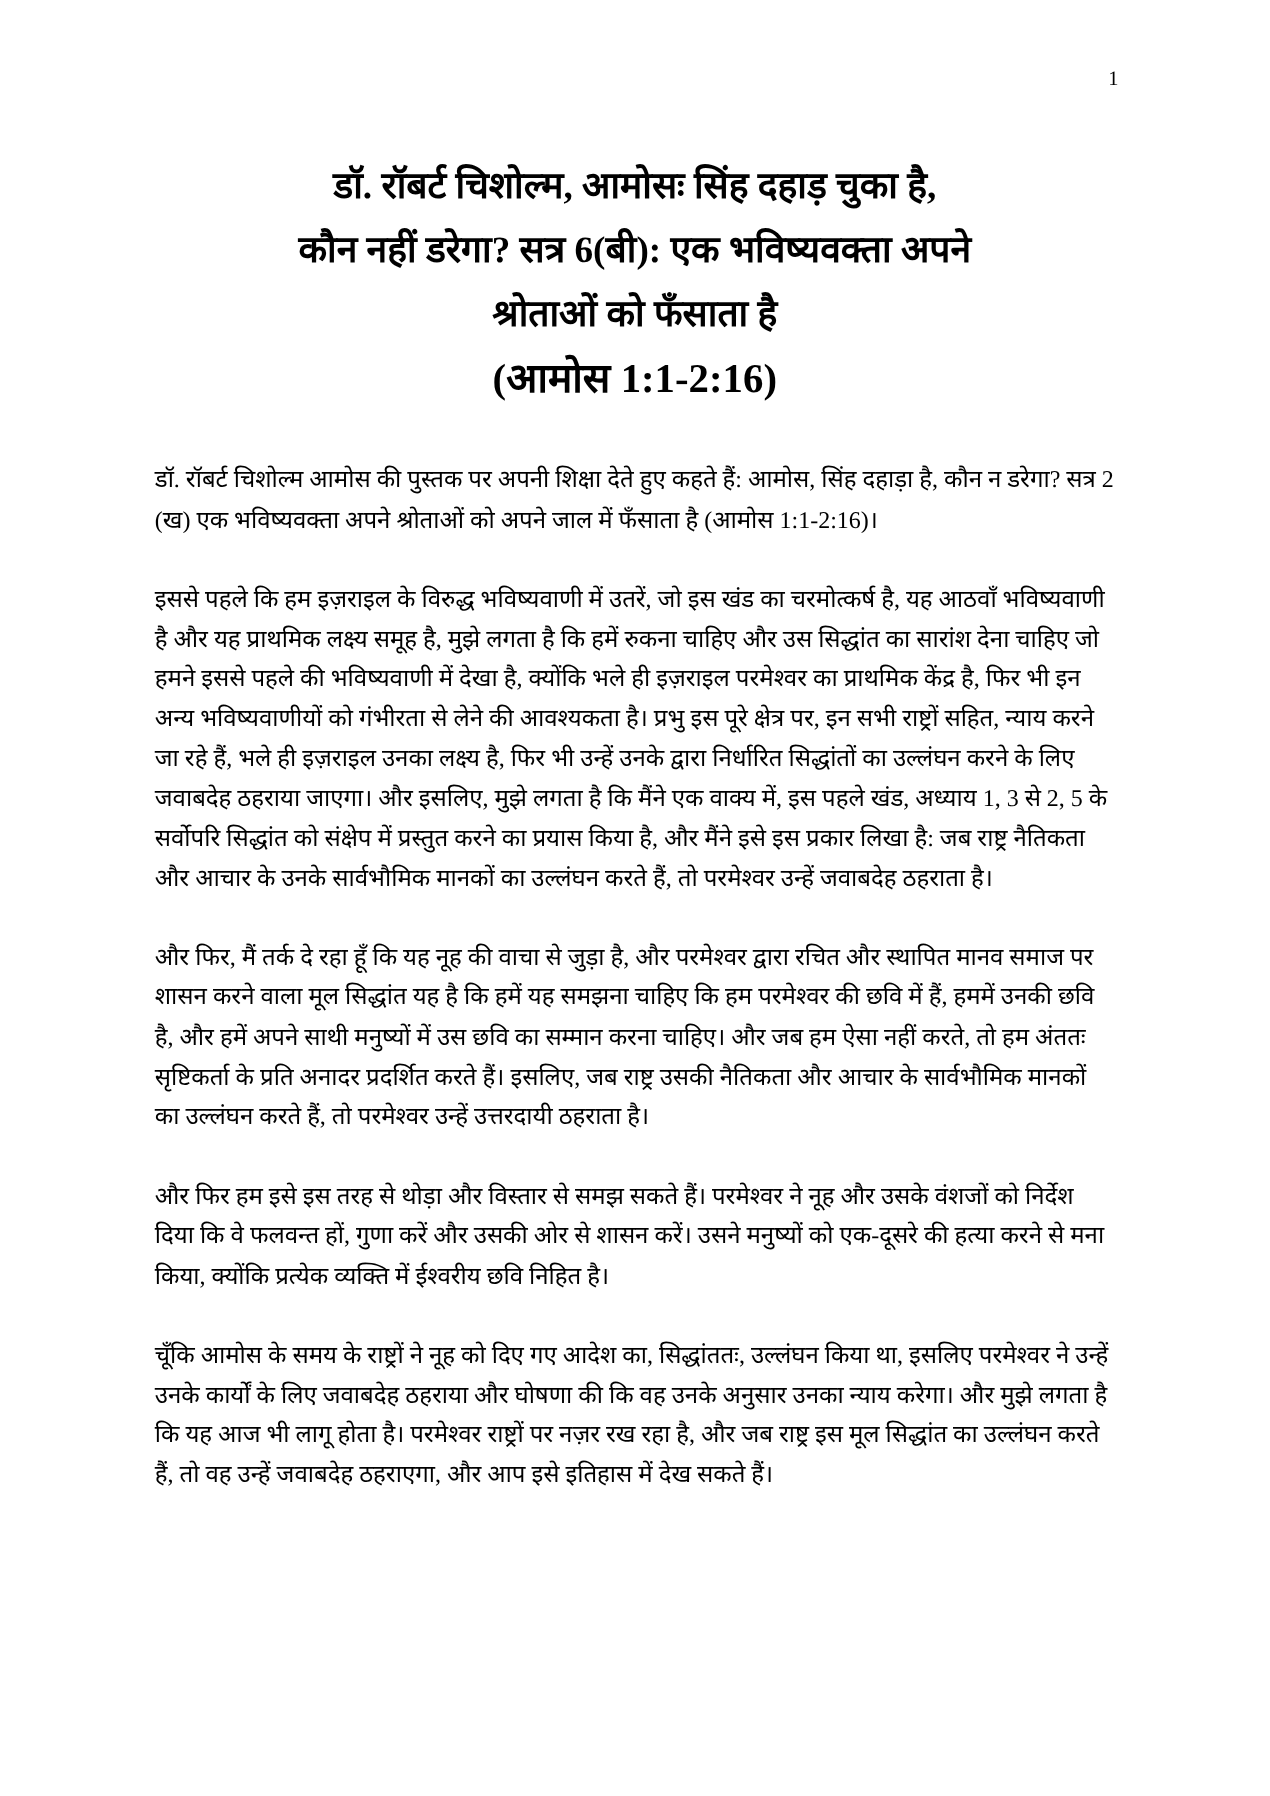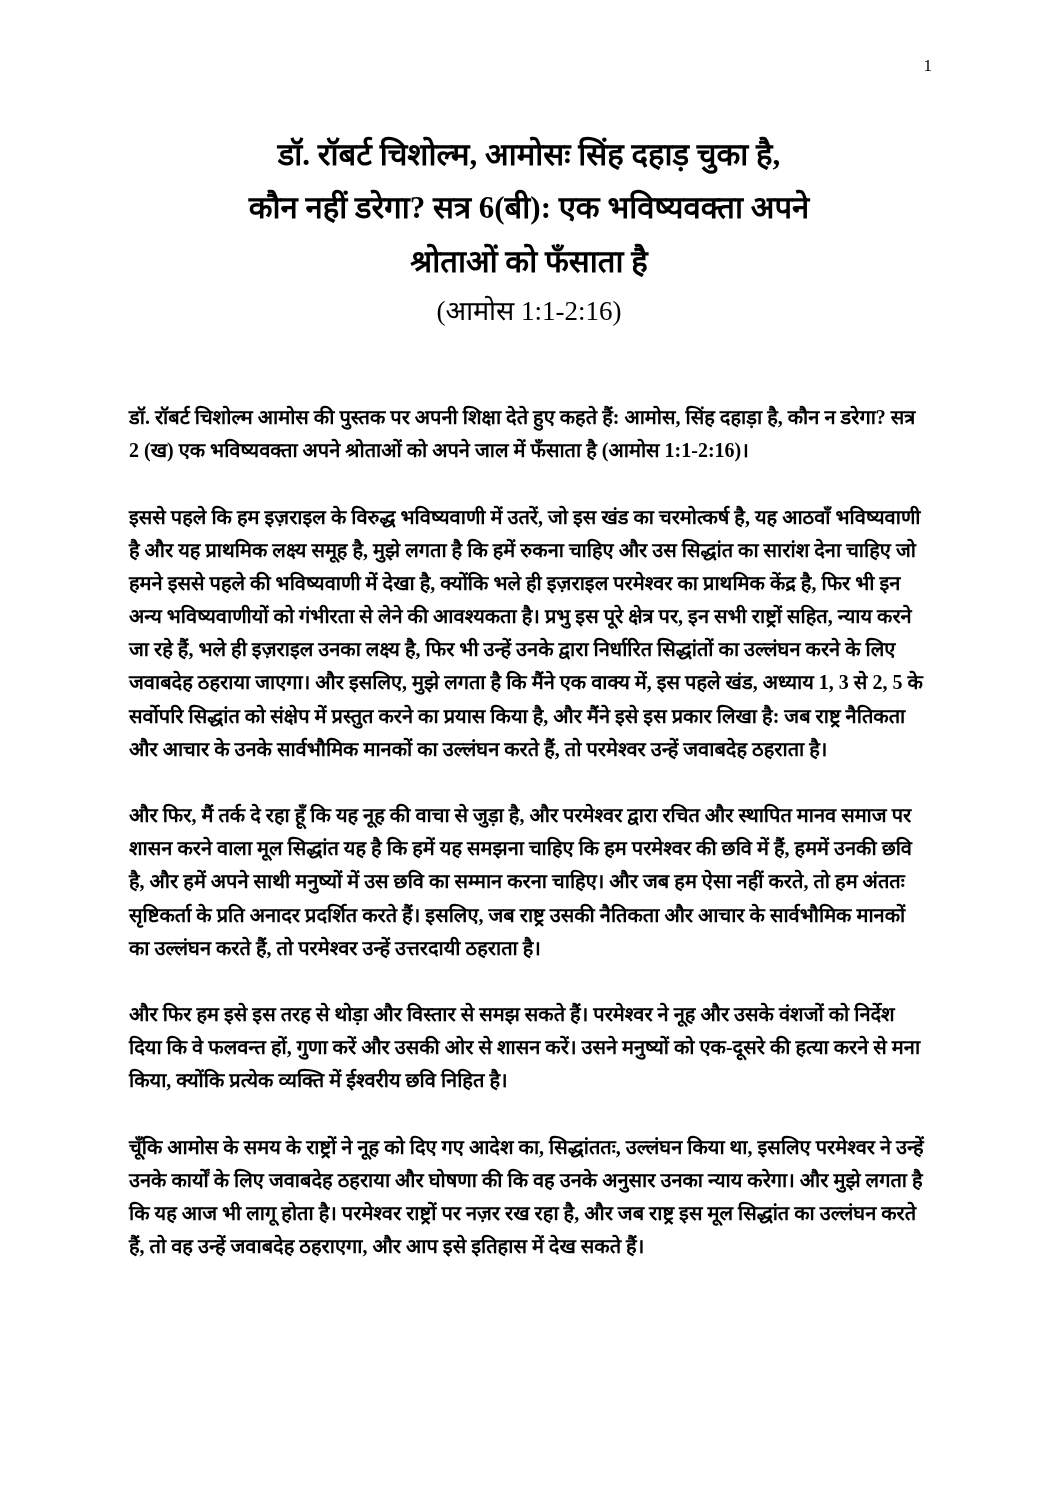--- a/index.html
+++ b/index.html
@@ -31,29 +31,28 @@
     margin: 0;
     font-size: 31px;
     font-weight: bold;
     text-align: center;
     line-height: 1.72;
     white-space: pre-line;
     color: #000000;
   }
   .doc-subtitle {
     margin: 2px 0 0 0;
-    font-size: 27px;
-    font-weight: normal;
+    font-size: 34px;
+    font-weight: bold;
     text-align: center;
     line-height: 1.6;
     color: #000000;
   }
   .body-text {
-    margin-top: 68px;
-    font-weight: bold;
+    margin-top: 40px;
   }
   .body-text p {
     margin: 0 0 33px 0;
     font-size: 20px;
     line-height: 1.66;
     text-align: left;
     color: #000000;
   }
 </style>
 </head>

